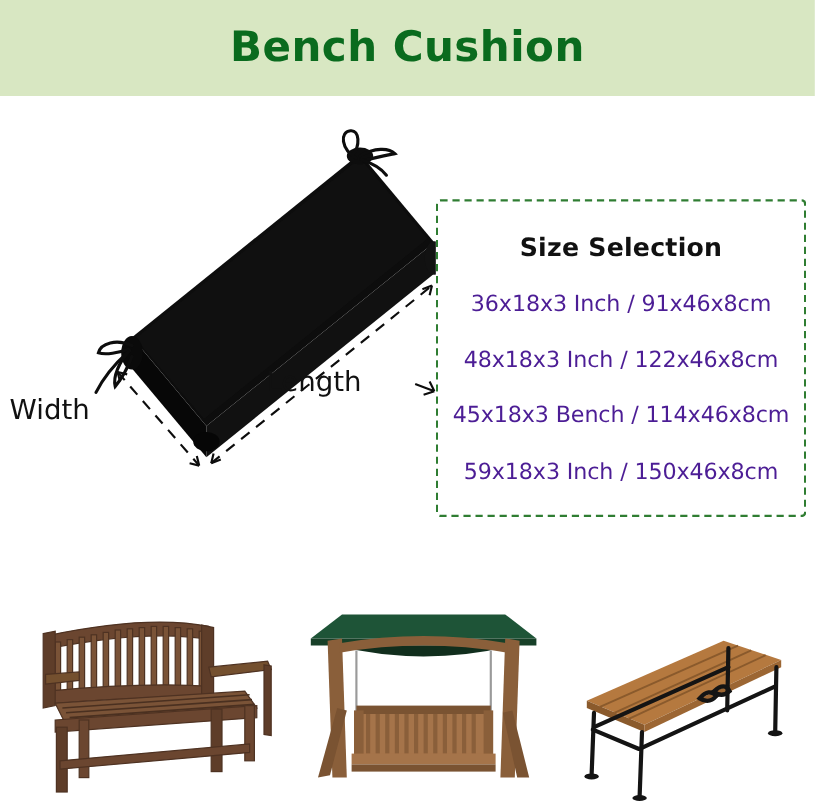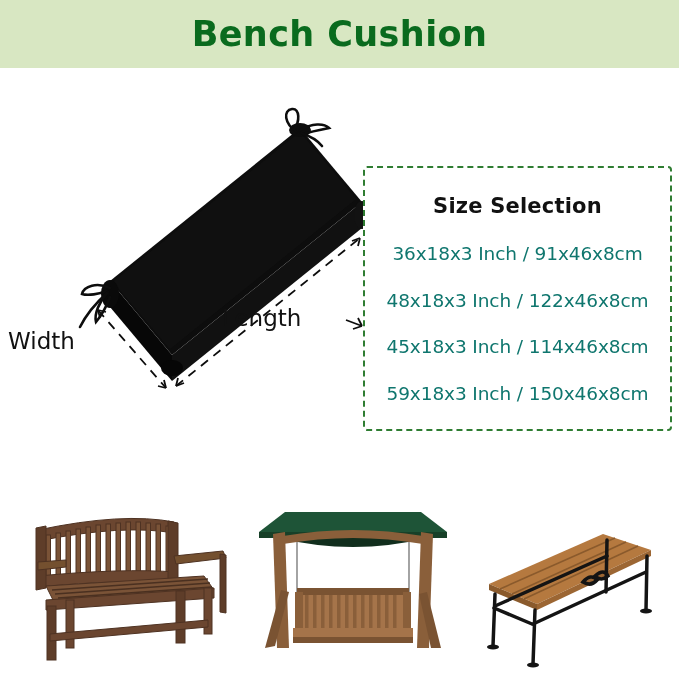--- a/index.html
+++ b/index.html
@@ -12,21 +12,21 @@
     height: 673px;
     position: relative;
     overflow: hidden;
     font-family: "DejaVu Sans", "Liberation Sans", sans-serif;
   }
 
   
   #header-band {
     position: absolute;
     left: 0; top: 0;
-    width: 679px; height: 68px;
+    width: 679px; height: 80px;
     background: #d8e7c2;
     display: flex;
     align-items: center;
     justify-content: center;
   }
   #page-title {
     font-size: 35px;
     font-weight: bold;
     color: #0a6b1e;
     letter-spacing: 0.4px;
@@ -56,21 +56,21 @@
     background: #ffffff;
   }
   #size-box-title {
     font-size: 21px;
     color: #111111;
     font-weight: 700;
     letter-spacing: 0.2px;
   }
   .size-row {
     font-size: 18.5px;
-    color: #0f766e;
+    color: #4c1d95;
     white-space: nowrap;
     letter-spacing: -0.1px;
   }
 
   
   #furniture-row {
     position: absolute;
     left: 0; top: 488px;
     width: 679px; height: 185px;
   }
@@ -139,21 +139,21 @@
 
     <text x="8" y="253" font-family="DejaVu Sans, Liberation Sans, sans-serif" font-size="23" fill="#111111">Width</text>
     <text x="222" y="230" font-family="DejaVu Sans, Liberation Sans, sans-serif" font-size="23" fill="#111111">Length</text>
   </svg>
 </div>
 
 <div id="size-box">
   <div id="size-box-title">Size Selection</div>
   <div class="size-row">36x18x3 Inch / 91x46x8cm</div>
   <div class="size-row">48x18x3 Inch / 122x46x8cm</div>
-  <div class="size-row">45x18x3 Inch / 114x46x8cm</div>
+  <div class="size-row">45x18x3 Bench / 114x46x8cm</div>
   <div class="size-row">59x18x3 Inch / 150x46x8cm</div>
 </div>
 
 <div id="furniture-row">
 
   <div class="furniture-item" id="furniture-bench-back">
     <svg viewBox="0 0 230 185" xmlns="http://www.w3.org/2000/svg">
       <g stroke="#4e3222" stroke-width="1">
 
         <path d="M 30 42 Q 115 24 166 34 L 166 45 Q 115 36 30 53 Z" fill="#6b4630"></path>

